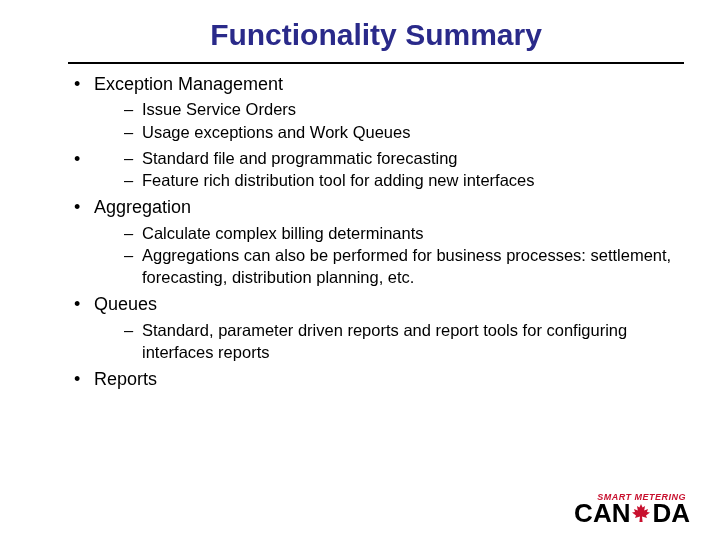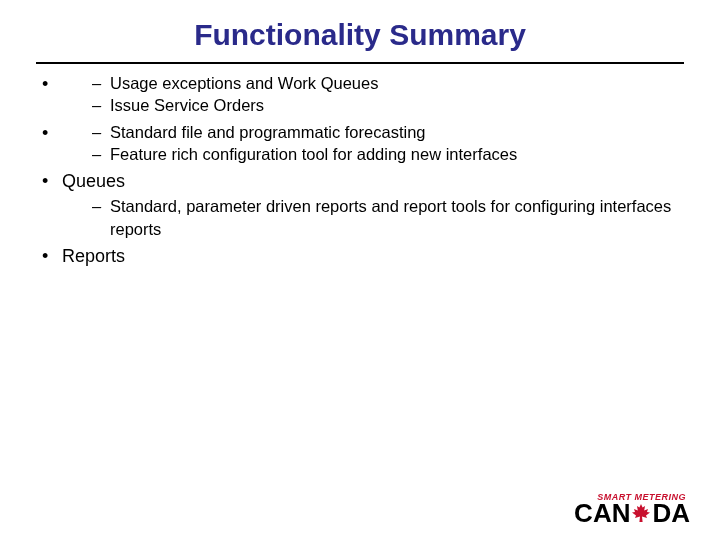--- a/index.html
+++ b/index.html
@@ -10,20 +10,21 @@
     background: #fff;
     font-family: Verdana, Geneva, sans-serif;
     color: #000;
     overflow: hidden;
   }
   .slide {
     position: relative;
     width: 720px;
     height: 540px;
     box-sizing: border-box;
+    padding-left: 32px;
   }
   .title {
     text-align: center;
     font-weight: bold;
     color: #2a2a8a;
     font-size: 30px;
     padding-top: 18px;
     padding-bottom: 10px;
   }
   .underline {
@@ -109,29 +110,37 @@
 <body>
 
 <div class="slide">
 
   <div class="title">Functionality Summary</div>
   <div class="underline"></div>
 
   <div class="content">
     <ul class="lvl1">
       <li>
+        <span>Exception Management</span>
         <ul class="lvl2">
+          <li>Issue Service Orders</li>
           <li>Usage exceptions and Work Queues</li>
-          <li>Issue Service Orders</li>
         </ul>
       </li>
       <li>
         <ul class="lvl2">
           <li>Standard file and programmatic forecasting</li>
-          <li>Feature rich configuration tool for adding new interfaces</li>
+          <li>Feature rich distribution tool for adding new interfaces</li>
+        </ul>
+      </li>
+      <li>
+        <span>Aggregation</span>
+        <ul class="lvl2">
+          <li>Calculate complex billing determinants</li>
+          <li>Aggregations can also be performed for business processes: settlement, forecasting, distribution planning, etc.</li>
         </ul>
       </li>
       <li>
         <span>Queues</span>
         <ul class="lvl2">
           <li>Standard, parameter driven reports and report tools for configuring interfaces reports</li>
         </ul>
       </li>
       <li>
         <span>Reports</span>

